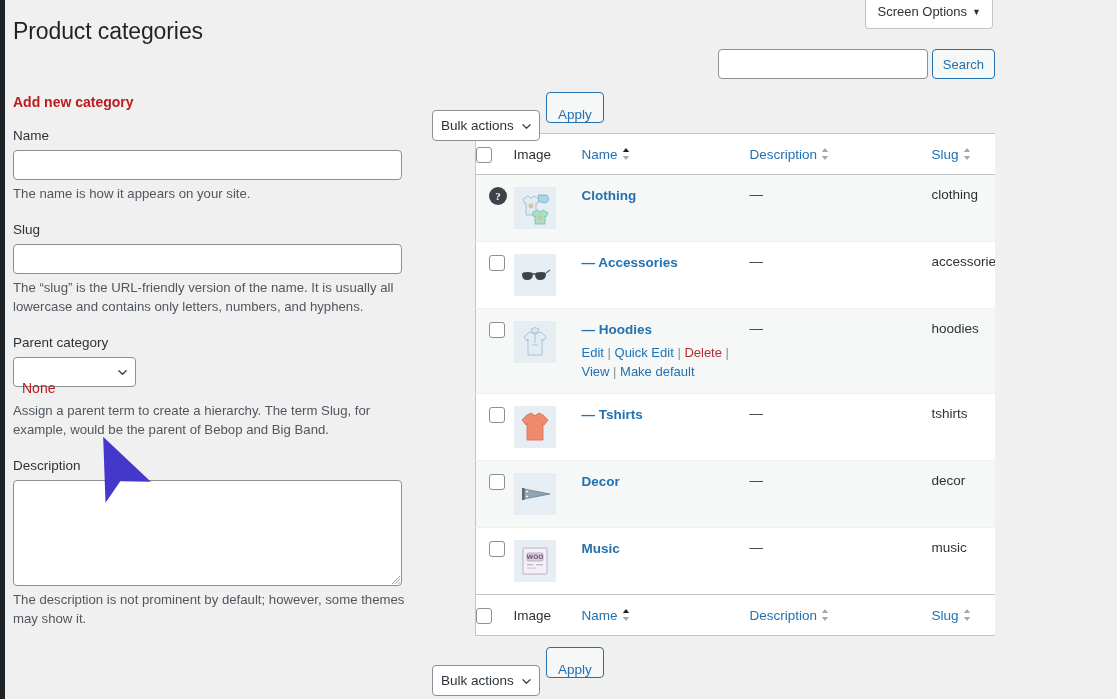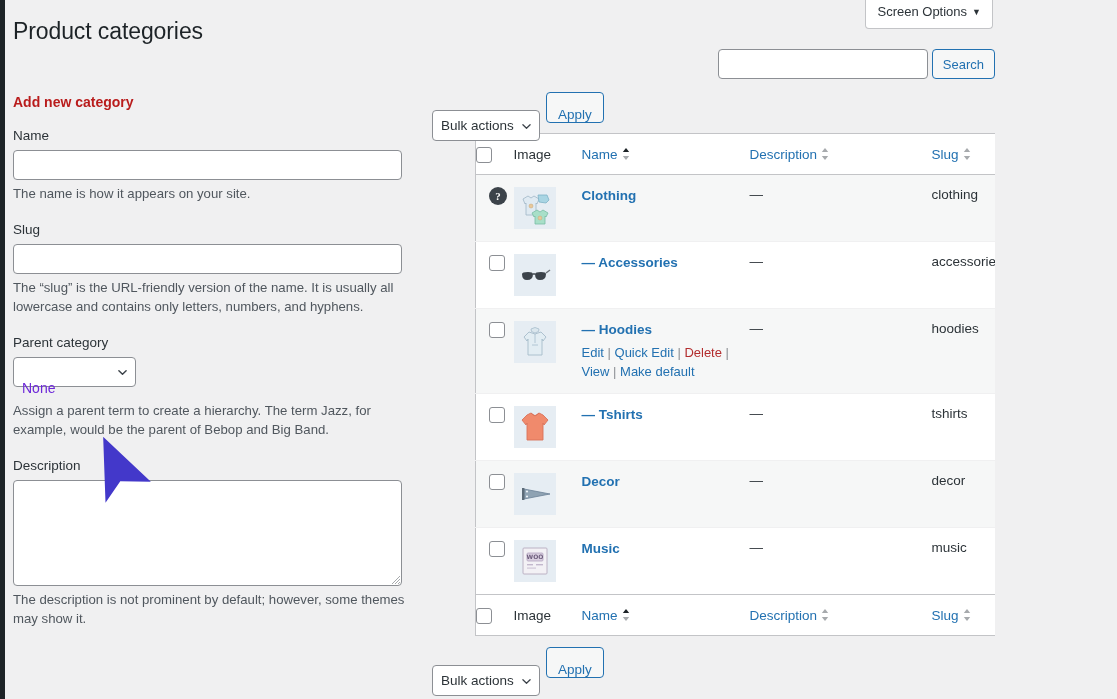--- a/index.html
+++ b/index.html
@@ -128,21 +128,21 @@
     position: relative;
     display: inline-block;
   }
   .styled-select {
     width: 123px; height: 30px;
     border: 1px solid #8c8f94;
     border-radius: 4px;
     background: #fff;
     padding: 16px 26px 0 8px;
     font-size: 14px;
-    color: #6d28d9;
+    color: #b91c1c;
     line-height: 28px;
     cursor: pointer;
   }
   .select-caret {
     position: absolute; right: 9px; top: 11px;
     width: 9px; height: 9px;
     pointer-events: none;
   }
   .select-caret svg { display: block; }
   .textarea {
@@ -344,21 +344,21 @@
 
     <label class="field-label">Parent category</label>
     <div class="select-wrap">
       <div class="styled-select">None</div>
       <span class="select-caret">
         <svg viewBox="0 0 10 10">
             <path d="M1 3 L5 7 L9 3" fill="none" stroke="#3c434a" stroke-width="1.6" stroke-linecap="round" stroke-linejoin="round"></path>
           </svg>
       </span>
     </div>
-    <p class="field-help">Assign a parent term to create a hierarchy. The term Jazz, for example, would be the parent of Bebop and Big Band.</p>
+    <p class="field-help">Assign a parent term to create a hierarchy. The term Slug, for example, would be the parent of Bebop and Big Band.</p>
 
     <label class="field-label">Description</label>
     <div style="position:relative;">
       <textarea class="textarea" style=""></textarea>
       <span class="resize-grip">
         <svg viewBox="0 0 11 11">
           <path d="M10 2 L2 10 M10 5 L5 10 M10 8 L8 10" stroke="#a7aaad" stroke-width="1" fill="none"></path>
         </svg>
       </span>
     </div>

